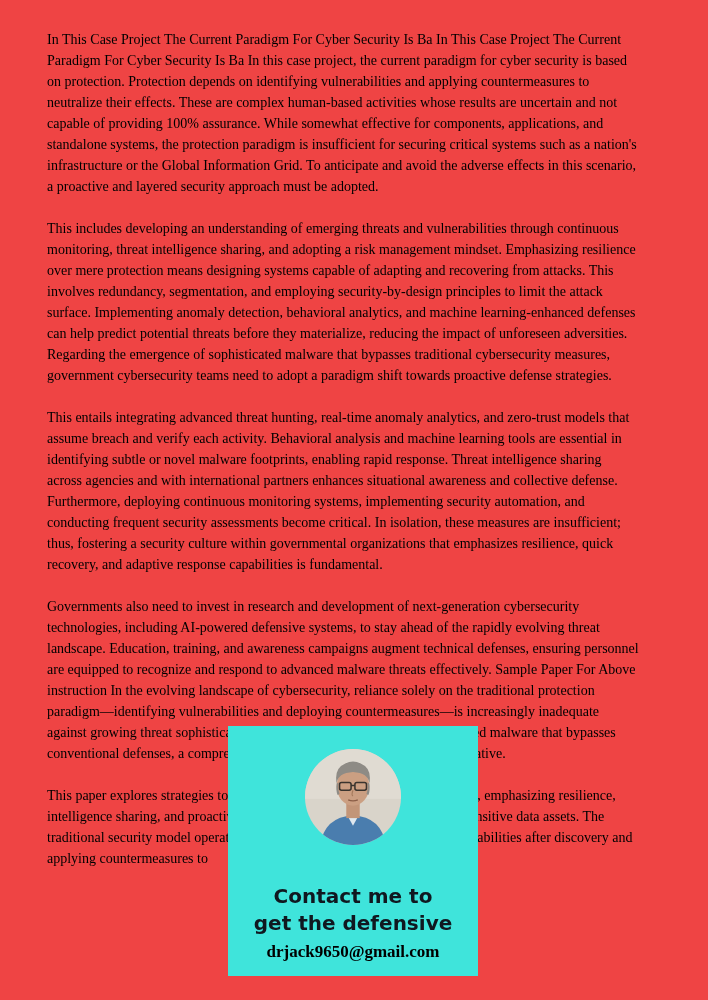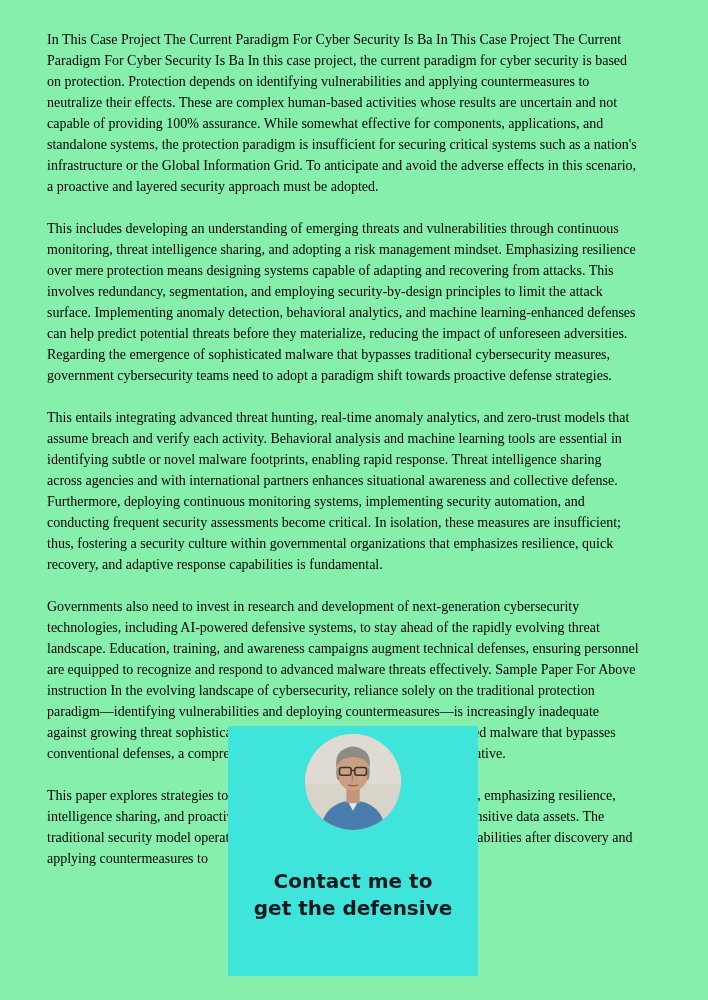--- a/index.html
+++ b/index.html
@@ -4,21 +4,21 @@
 <style>
   html, body {
     margin: 0;
     padding: 0;
     background: #ffffff;
   }
   .page {
     position: relative;
     width: 708px;
     height: 1000px;
-    background: #86efac;
+    background: #ef4444;
     overflow: hidden;
     font-family: "Liberation Serif", serif;
     color: #000000;
   }
   .content {
     position: absolute;
     left: 47px;
     top: 29px;
     width: 592px;
     font-size: 14px;
@@ -32,21 +32,21 @@
     position: absolute;
     left: 228px;
     top: 726px;
     width: 250px;
     height: 250px;
     background: #3fe4db; 
     display: flex;
     flex-direction: column;
     align-items: center;
     box-sizing: border-box;
-    padding-top: 8px;
+    padding-top: 23px;
   }
   .avatar {
     width: 96px;
     height: 96px;
     border-radius: 50%;
     overflow: hidden;
     flex: 0 0 auto;
   }
   .avatar svg { display: block; }
   .contact-headline {
@@ -104,15 +104,16 @@
         <line x1="48" y1="38" x2="52" y2="38" stroke="#3a342e" stroke-width="1.6"></line>
 
         <path d="M50 43 Q48 48 50 49" stroke="#a57a5c" stroke-width="1.2" fill="none"></path>
         <path d="M45 53 Q50 55 55 53" stroke="#8a5d46" stroke-width="1.4" fill="none"></path>
       </svg>
     </div>
     <div class="contact-headline">
       <span>Contact me to</span>
       <span>get the defensive</span>
     </div>
+    <div class="contact-email">drjack9650@gmail.com</div>
   </div>
 
 </div>
 
 </body></html>

